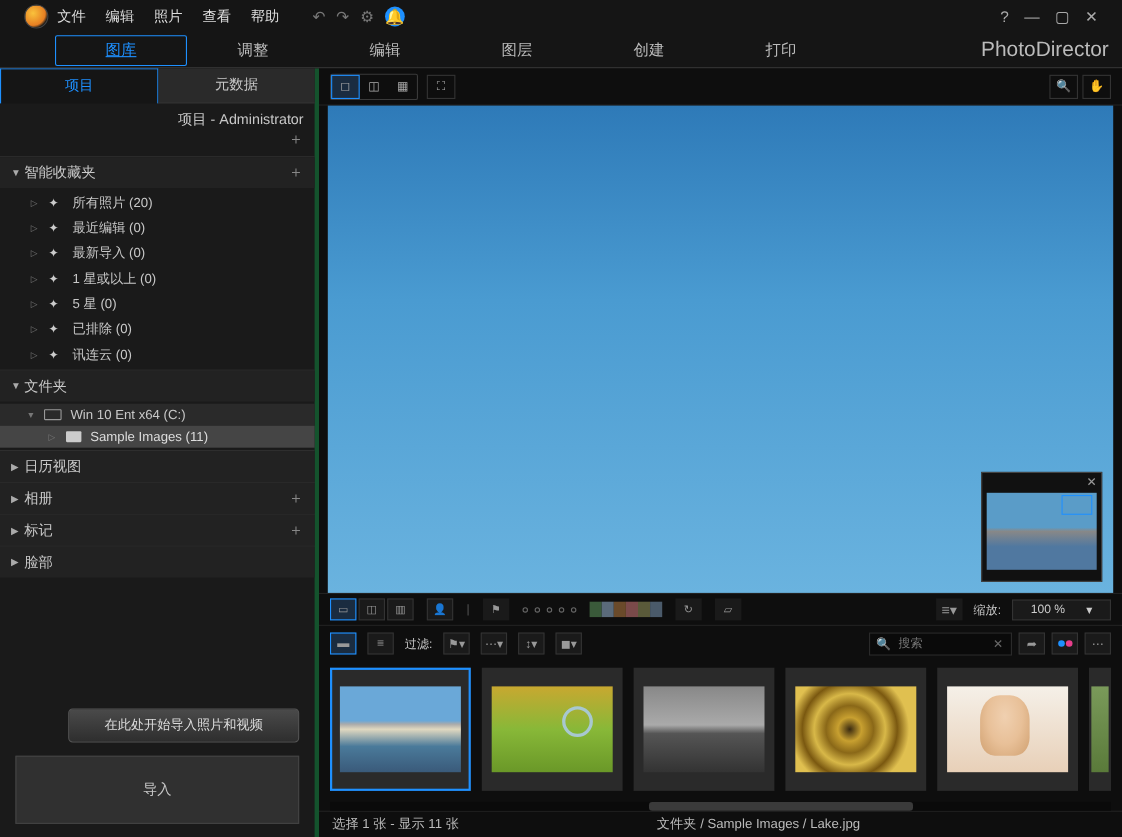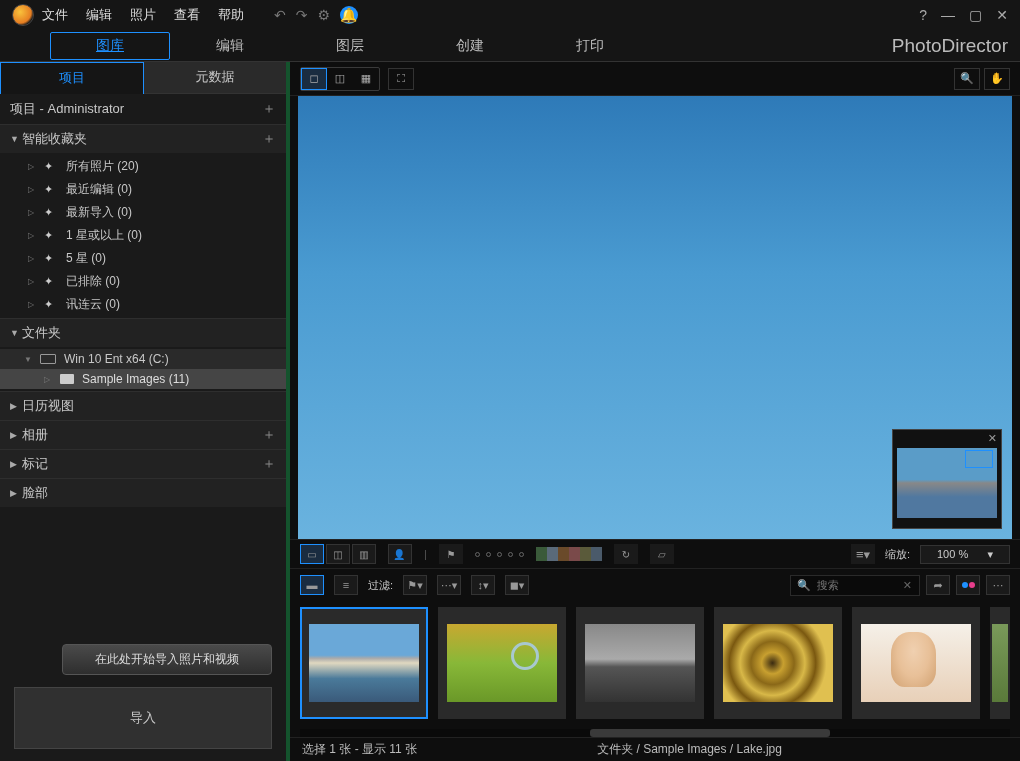--- a/index.html
+++ b/index.html
@@ -1,39 +1,39 @@
 <!DOCTYPE html>
 <html><head>
 <meta charset="utf-8">
 <style>
 * { box-sizing: border-box; margin: 0; padding: 0; font-family: "Microsoft YaHei", Arial, sans-serif; }
 body { background: #1a1a1a; color: #c8c8c8; font-size: 12px; width: 1020px; height: 761px; overflow: hidden; position: relative; }
 
-.titlebar { height: 30px; background: #151515; display: flex; align-items: center; padding: 0 12px; }
+.titlebar { height: 30px; background: #151515; display: flex; align-items: center; padding: 0 22px; }
 .logo { width: 22px; height: 22px; border-radius: 50%; background: radial-gradient(circle at 35% 35%, #f9c23c 0%, #e67e22 60%, #1a1a1a 75%); margin-right: 8px; border: 1px solid #444; position: relative; }
 .menu { display: flex; gap: 18px; }
 .menu span { cursor: pointer; font-size: 13px; color: #ddd; }
 .toolbar-icons { display: flex; gap: 10px; margin-left: 30px; align-items: center; color: #777; }
 .toolbar-icons span { cursor: pointer; font-size: 14px; }
 .bell { width: 18px; height: 18px; background: #1e90ff; border-radius: 50%; display: flex; align-items: center; justify-content: center; color: #fff; font-size: 10px; }
 .winctrls { margin-left: auto; display: flex; gap: 14px; font-size: 14px; color: #aaa; }
 .winctrls span { cursor: pointer; }
 
 .modebar { height: 32px; background: #151515; display: flex; align-items: center; border-bottom: 1px solid #333; position: relative; }
 .modetab { width: 120px; text-align: center; padding: 4px 0; font-size: 14px; color: #bbb; cursor: pointer; }
 .modetab.active { border: 1px solid #1e90ff; border-radius: 2px; color: #1e90ff; margin-left: 50px; text-decoration: underline; }
 .brand { position: absolute; right: 12px; font-size: 19px; color: #bbb; font-weight: 300; }
 
 .main { display: flex; height: 699px; }
 
 .sidebar { width: 299px; background: #1a1a1a; border-right: 4px solid #14532d; display: flex; flex-direction: column; }
 .sidetabs { display: flex; height: 32px; }
 .sidetab { flex: 1; text-align: center; line-height: 30px; font-size: 13px; border-bottom: 1px solid #333; cursor: pointer; background: #2a2a2a; }
 .sidetab.active { background: #151515; border: 1px solid #1e90ff; border-bottom: none; color: #1e90ff; }
-.proj-header { display: flex; align-items: flex-end; padding: 6px 10px; font-size: 13px; }
+.proj-header { display: flex; align-items: flex-end; padding: 6px 10px; font-size: 13px; flex-direction: column; }
 .proj-header .plus { margin-left: auto; cursor: pointer; color: #888; font-size: 14px; }
 .section { border-top: 1px solid #2e2e2e; }
 .section-head { display: flex; align-items: center; padding: 5px 10px; background: #222; font-size: 13px; cursor: pointer; }
 .section-head .arrow { width: 12px; font-size: 9px; color: #aaa; }
 .section-head .plus { margin-left: auto; color: #888; font-size: 14px; }
 .tree { padding: 2px 0; }
 .tree-item { display: flex; align-items: center; padding: 3px 10px 3px 28px; gap: 8px; font-size: 12px; cursor: pointer; }
 .tree-item .tri { font-size: 8px; color: #777; width: 8px; }
 .tree-item .ico { width: 14px; font-size: 11px; color: #ccc; }
 .folder-section .tree-item.drive { padding-left: 24px; background: #2a2a2a; }
@@ -117,20 +117,21 @@
   <div class="winctrls">
     <span>?</span>
     <span>—</span>
     <span>▢</span>
     <span>✕</span>
   </div>
 </div>
 
 <div class="modebar">
   <div class="modetab active">图库</div>
+  <div class="modetab">调整</div>
   <div class="modetab">编辑</div>
   <div class="modetab">图层</div>
   <div class="modetab">创建</div>
   <div class="modetab">打印</div>
   <div class="brand">PhotoDirector</div>
 </div>
 
 <div class="main">
   <div class="sidebar">
     <div class="sidetabs">

